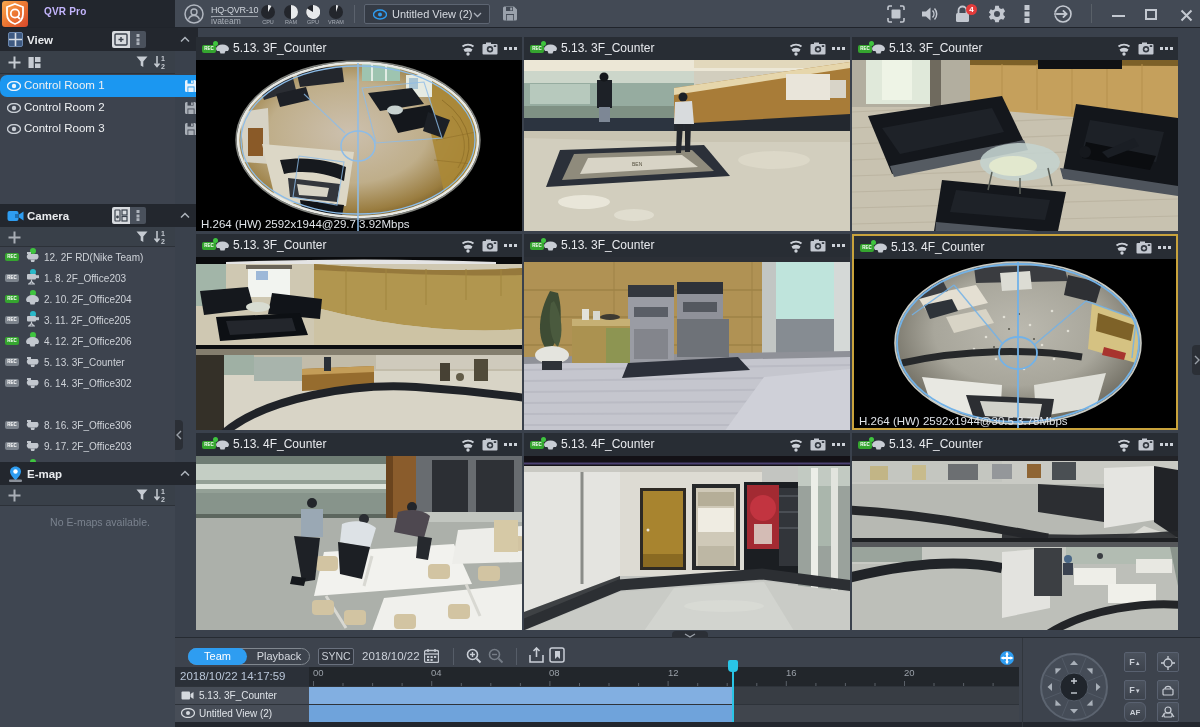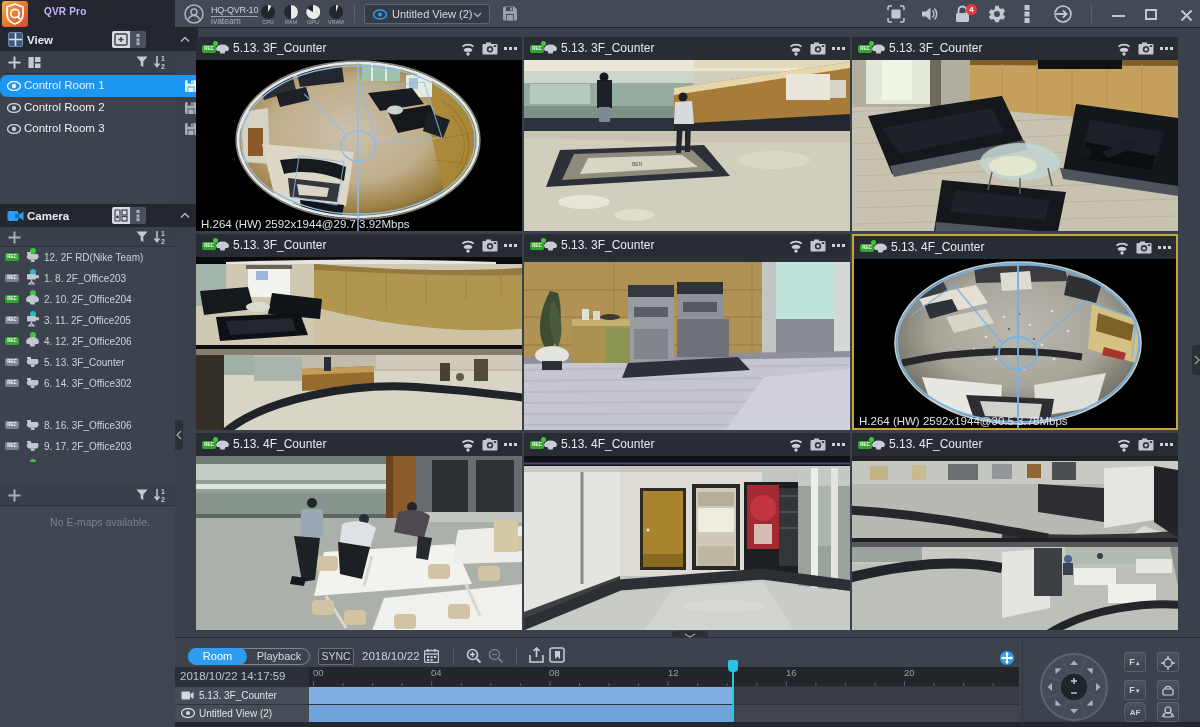--- a/index.html
+++ b/index.html
@@ -343,20 +343,31 @@
         <path d="M2 1 h4 v2 h-4 z" fill="#c2c7ce"></path>
         <path d="M3 3 C1 5 1.5 7 3.5 8.5 L12 8.5 C14 7 14 4.5 12.5 3 Z" fill="#c2c7ce"></path>
         <path d="M5.5 8.5 h4.5 l-0.8 2.5 h-3 Z" fill="#c2c7ce"></path>
       </svg>
     <span class="nm">9. 17. 2F_Office203</span>
   </div>
   <div class="abs" style="top:457px;left:0;width:175px;height:5px;overflow:hidden;">
     <div class="dot" style="left:30px;top:2px;background:#3fc43f;"></div>
   </div>
 
+  <div class="abs sect-head" style="top:462px;">
+    <svg style="position:absolute;left:9px;top:4px;" width="13" height="16" viewBox="0 0 13 16">
+        <path d="M6.5 0.5 C3.2 0.5 1 2.8 1 5.8 C1 9 6.5 14.5 6.5 14.5 C6.5 14.5 12 9 12 5.8 C12 2.8 9.8 0.5 6.5 0.5 Z" fill="#2e9df1"></path>
+        <circle cx="6.5" cy="5.5" r="2.2" fill="#fff"></circle>
+        <rect x="0" y="13.5" width="13" height="2.5" rx="1" fill="#8a9099"></rect>
+      </svg>
+    <span class="ttl">E-map</span>
+    <svg style="position:absolute;right:8px;top:8px;" width="10" height="7" viewBox="0 0 10 7">
+        <path d="M1 5.5 L5 1.5 L9 5.5" fill="none" stroke="#aeb4bc" stroke-width="1.5"></path>
+      </svg>
+  </div>
   <div class="abs tool-row" style="top:485px;height:21px;">
     <svg style="position:absolute;left:8px;top:4px;" width="13" height="13" viewBox="0 0 13 13">
         <path d="M6.5 0.5 V12.5 M0.5 6.5 H12.5" stroke="#a9aeb6" stroke-width="2"></path>
       </svg>
     <svg style="position:absolute;left:136px;top:4px;" width="12" height="12" viewBox="0 0 12 12">
         <path d="M0.5 0.5 H11.5 L7.3 5.5 V11 L4.7 9.5 V5.5 Z" fill="#c6cbd2"></path>
       </svg>
     <svg style="position:absolute;left:153px;top:3px;" width="14" height="14" viewBox="0 0 14 14">
         <path d="M4 1 V11 M1.5 8.5 L4 11.5 L6.5 8.5" fill="none" stroke="#c6cbd2" stroke-width="1.5"></path>
         <text x="8" y="6" font-size="7" fill="#c6cbd2" font-family="Liberation Sans" font-weight="bold">1</text>
@@ -988,21 +999,21 @@
           <rect x="211" y="107" width="10" height="12" fill="#3a4250"></rect>
           <circle cx="248" cy="100" r="3" fill="#3a3d42"></circle>
           <path d="M196 178 C236 152 296 146 330 149" fill="none" stroke="#232528" stroke-width="8"></path>
           <path d="M318 91 L326 91 L326 130 Z" fill="#8a948c"></path>
         </svg>
     </div>
   </div>
 
   <div class="abs" id="bpanel"></div>
   <div class="abs" style="left:188px;top:648px;width:122px;height:17px;border:1px solid #80878f;border-radius:9px;"></div>
-  <div class="abs" style="left:188px;top:648px;width:59px;height:17px;background:#2e9df1;border-radius:9px;color:#fff;font-size:11px;text-align:center;line-height:17px;">Room</div>
+  <div class="abs" style="left:188px;top:648px;width:59px;height:17px;background:#2e9df1;border-radius:9px;color:#fff;font-size:11px;text-align:center;line-height:17px;">Team</div>
   <div class="abs" style="left:250px;top:648px;width:58px;height:17px;color:#d6dae0;font-size:11px;text-align:center;line-height:17px;">Playback</div>
   <div class="abs" style="left:318px;top:648px;width:36px;height:17px;background:#31363f;border:1px solid #6a717e;border-radius:2px;color:#ccd1d8;font-size:10.5px;text-align:center;line-height:15px;">SYNC</div>
   <div class="abs" style="left:362px;top:650px;font-size:11.5px;color:#ccd1d9;">2018/10/22</div>
   <svg class="abs" style="left:424px;top:649px;" width="15" height="14" viewBox="0 0 15 14">
       <rect x="0.5" y="1.5" width="14" height="12" rx="1.5" fill="none" stroke="#c3c8d0" stroke-width="1.3"></rect>
       <path d="M0.5 5 H14.5" stroke="#c3c8d0" stroke-width="1.3"></path>
       <path d="M4 0 V3 M11 0 V3" stroke="#c3c8d0" stroke-width="1.5"></path>
       <rect x="3" y="7" width="2.2" height="2" fill="#c3c8d0"></rect>
       <rect x="6.5" y="7" width="2.2" height="2" fill="#c3c8d0"></rect>
       <rect x="10" y="7" width="2.2" height="2" fill="#c3c8d0"></rect>

